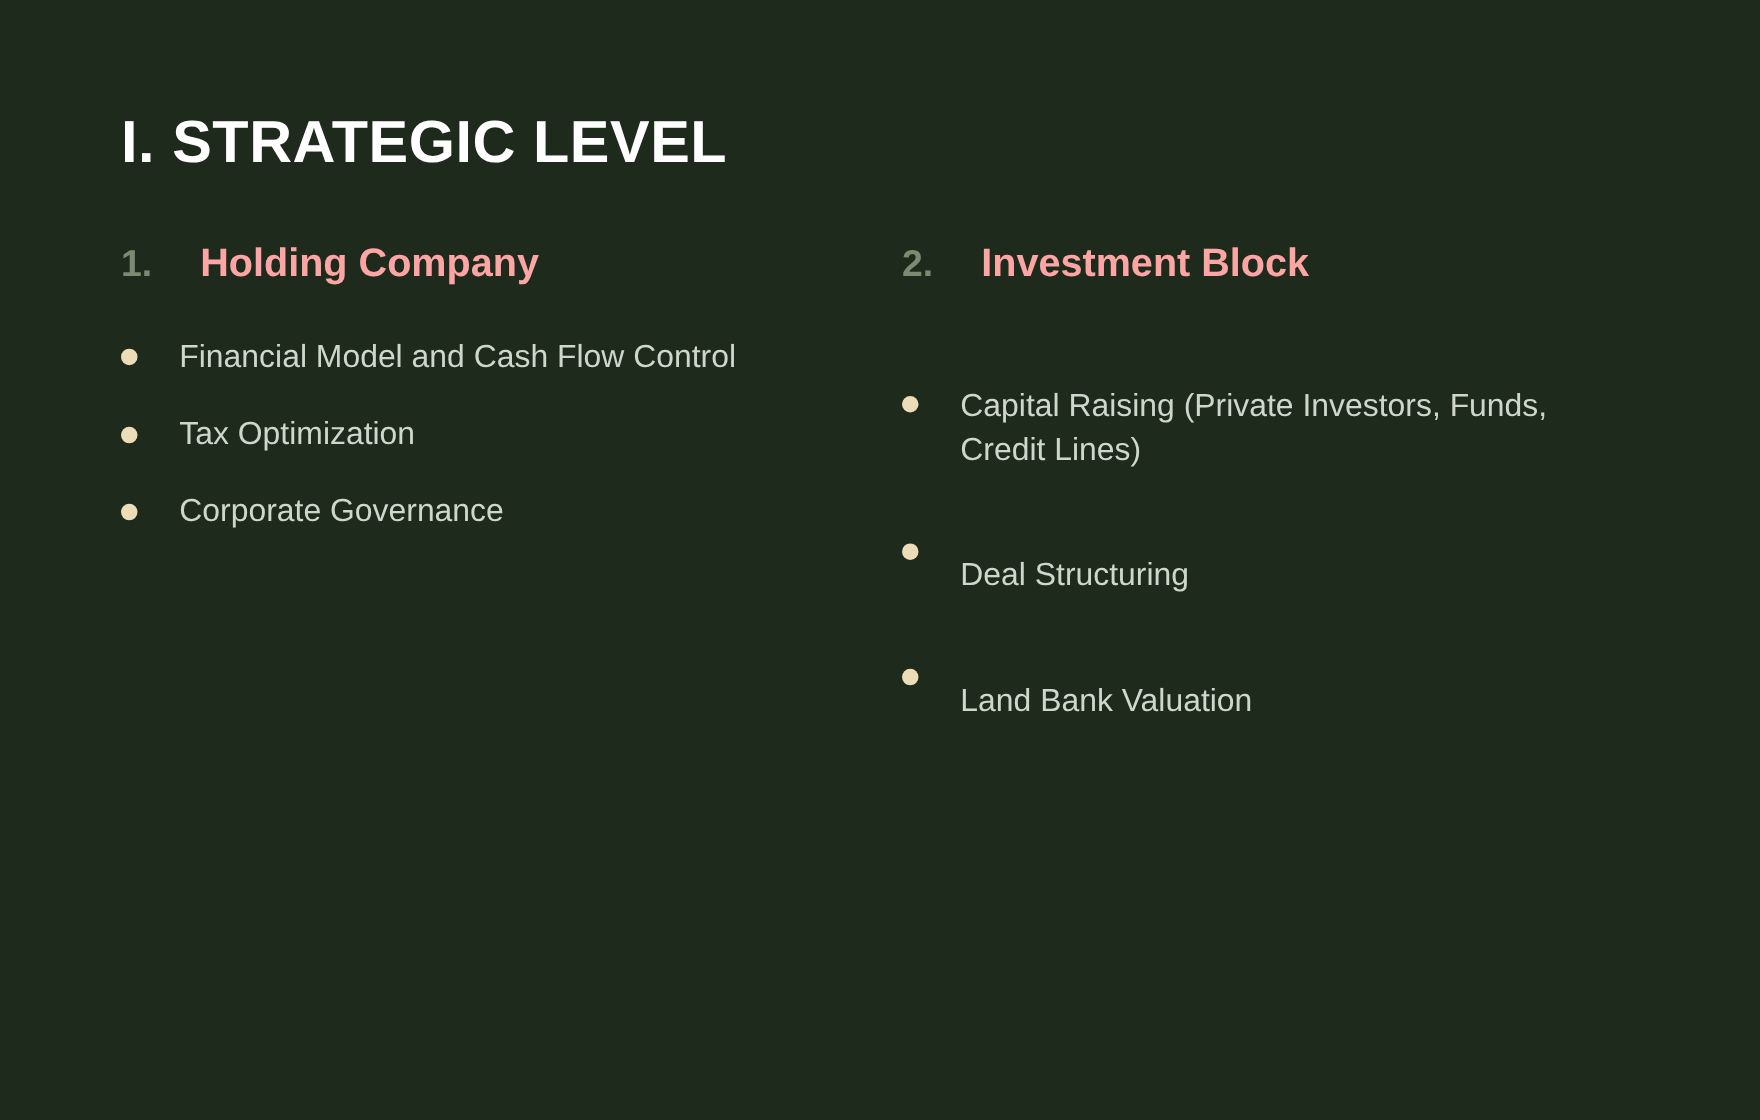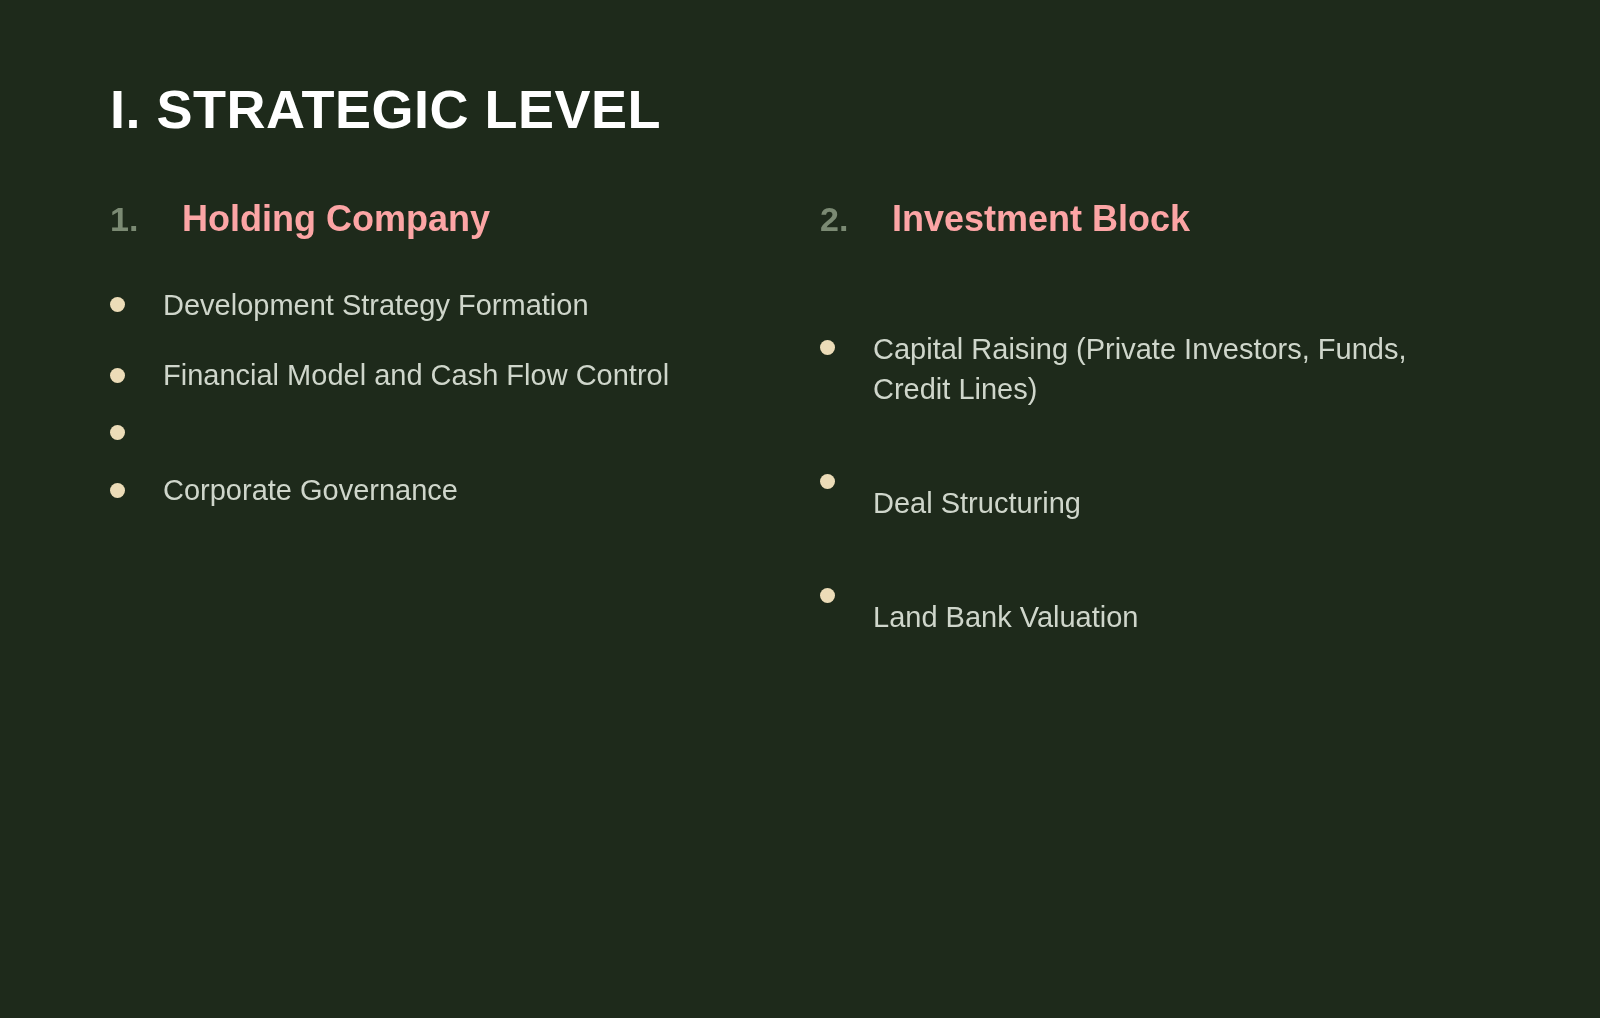--- a/index.html
+++ b/index.html
@@ -11,21 +11,21 @@
     height: 1018px;
     background: #1e2a1b;
     font-family: "Liberation Sans", sans-serif;
     overflow: hidden;
   }
   .slide {
     position: relative;
     width: 1543px;
     height: 1018px;
     box-sizing: border-box;
-    padding: 80px 110px 0 110px;
+    padding: 100px 110px 0 110px;
   }
   .slide-title {
     color: #ffffff;
     font-size: 54px;
     font-weight: bold;
     letter-spacing: 0.5px;
     line-height: 1.1;
     margin: 0 0 60px 0;
   }
   .columns {
@@ -97,28 +97,25 @@
   <div class="columns">
 
     <div class="column col-left">
       <div class="column-head">
         <span class="column-number">1.</span>
         <h2 class="column-title">Holding Company</h2>
       </div>
       <ul class="bullets">
         <li class="bullet-item">
           <span class="bullet-dot"></span>
-          <span class="bullet-text">Development Strategy Formation</span>
-        </li>
-        <li class="bullet-item">
-          <span class="bullet-dot"></span>
           <span class="bullet-text">Financial Model and Cash Flow Control</span>
         </li>
         <li class="bullet-item">
           <span class="bullet-dot"></span>
+          <span class="bullet-text">Tax Optimization</span>
         </li>
         <li class="bullet-item">
           <span class="bullet-dot"></span>
           <span class="bullet-text">Corporate Governance</span>
         </li>
       </ul>
     </div>
 
     <div class="column col-right">
       <div class="column-head">

